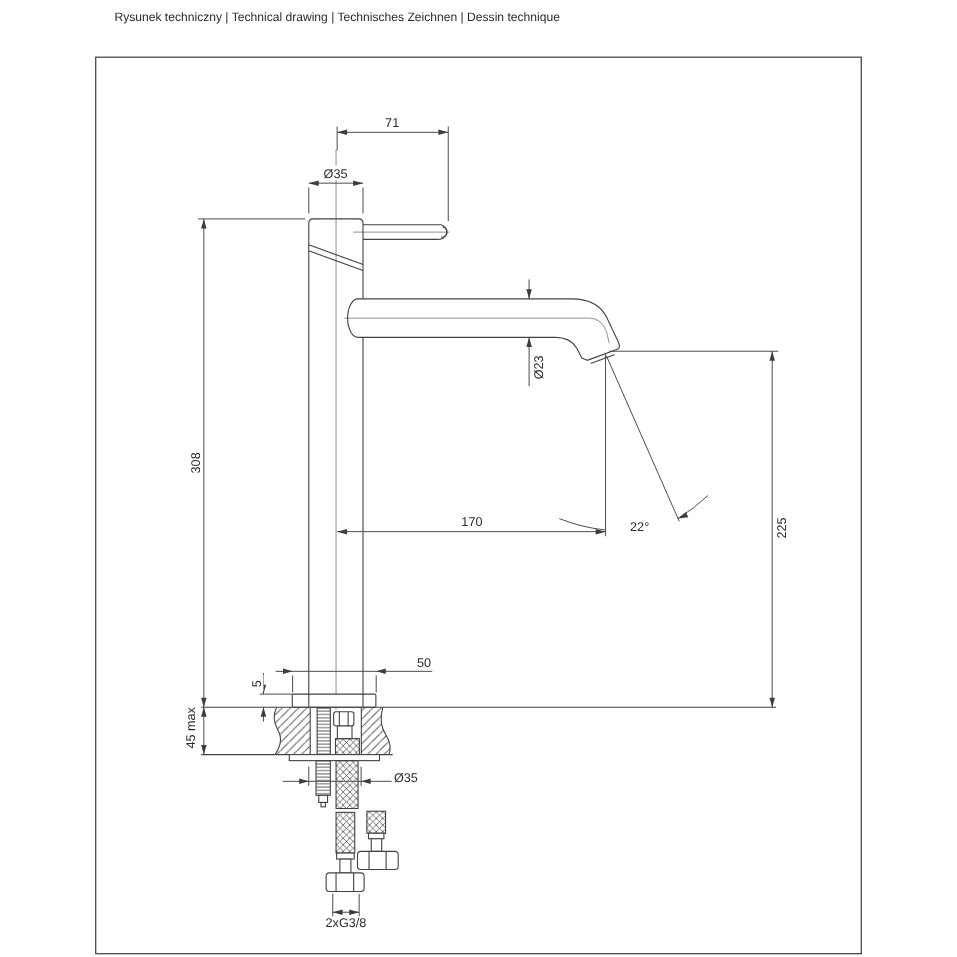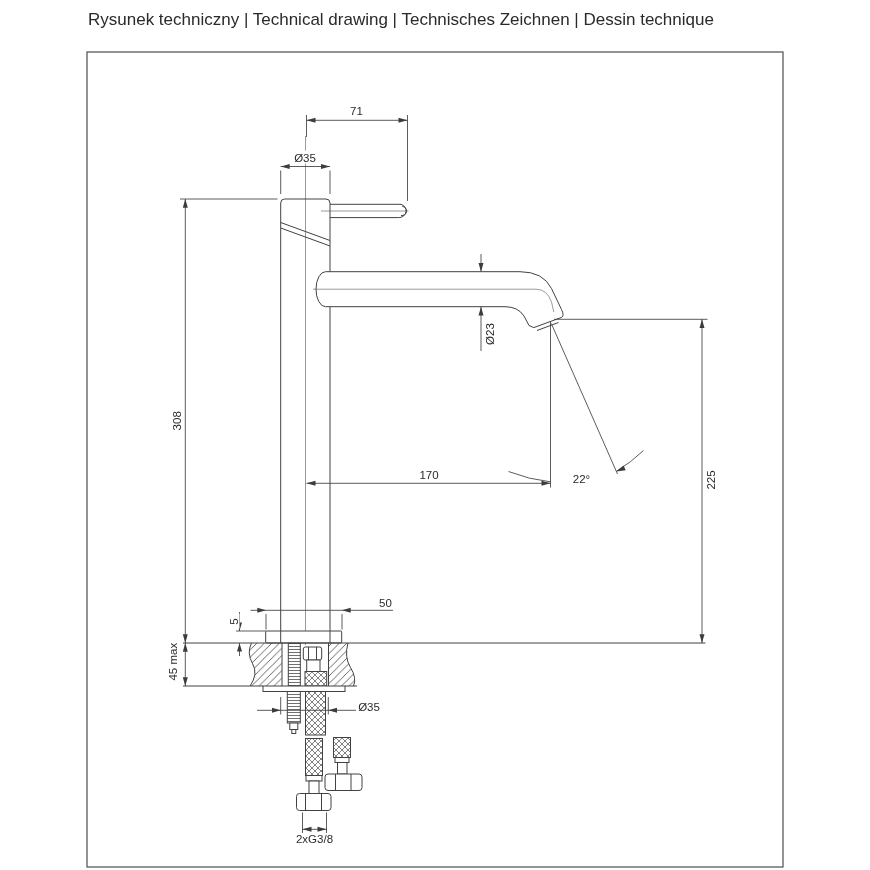--- a/index.html
+++ b/index.html
@@ -1,19 +1,19 @@
 <!DOCTYPE html>
 <html><head>
 <meta charset="utf-8">
 <style>
   html,body{margin:0;padding:0;background:#ffffff;}
   body{width:870px;height:870px;position:relative;font-family:"Liberation Sans",sans-serif;color:#1f1f1f;overflow:hidden;}
   .header{position:absolute;left:88px;top:5px;}
   .code{font-size:17px;color:#1a1a1a;letter-spacing:.2px;}
-  .subtitle{font-size:17px;color:#2a2a2a;margin-top:5px;}
+  .subtitle{font-size:11px;color:#2a2a2a;margin-top:5px;margin-left:16px;}
   svg{position:absolute;left:0;top:0;}
   svg text{font-family:"Liberation Sans",sans-serif;font-size:11.5px;fill:#2b2b2b;}
   .geo{stroke:#424242;stroke-width:1;fill:none;stroke-linecap:butt;}
   .thin{stroke:#6e6e6e;stroke-width:.7;fill:none;}
   .dim{stroke:#4a4a4a;stroke-width:.9;fill:none;}
   .arr{fill:#3c3c3c;stroke:none;}
   .wfill{fill:#ffffff;stroke:#424242;stroke-width:1;}
 </style>
 </head>
 <body>

